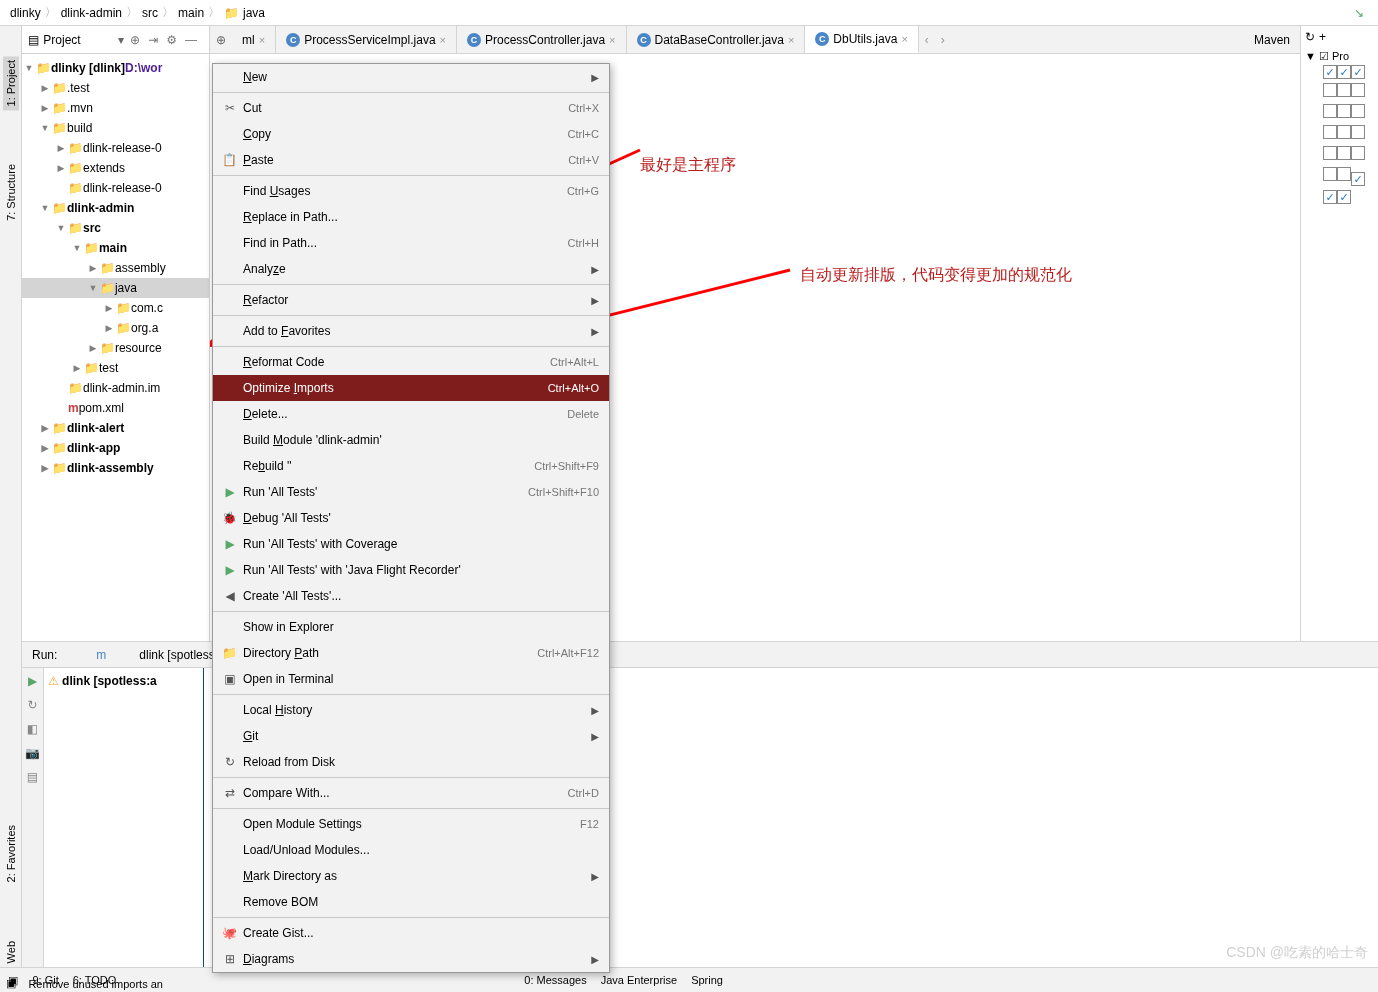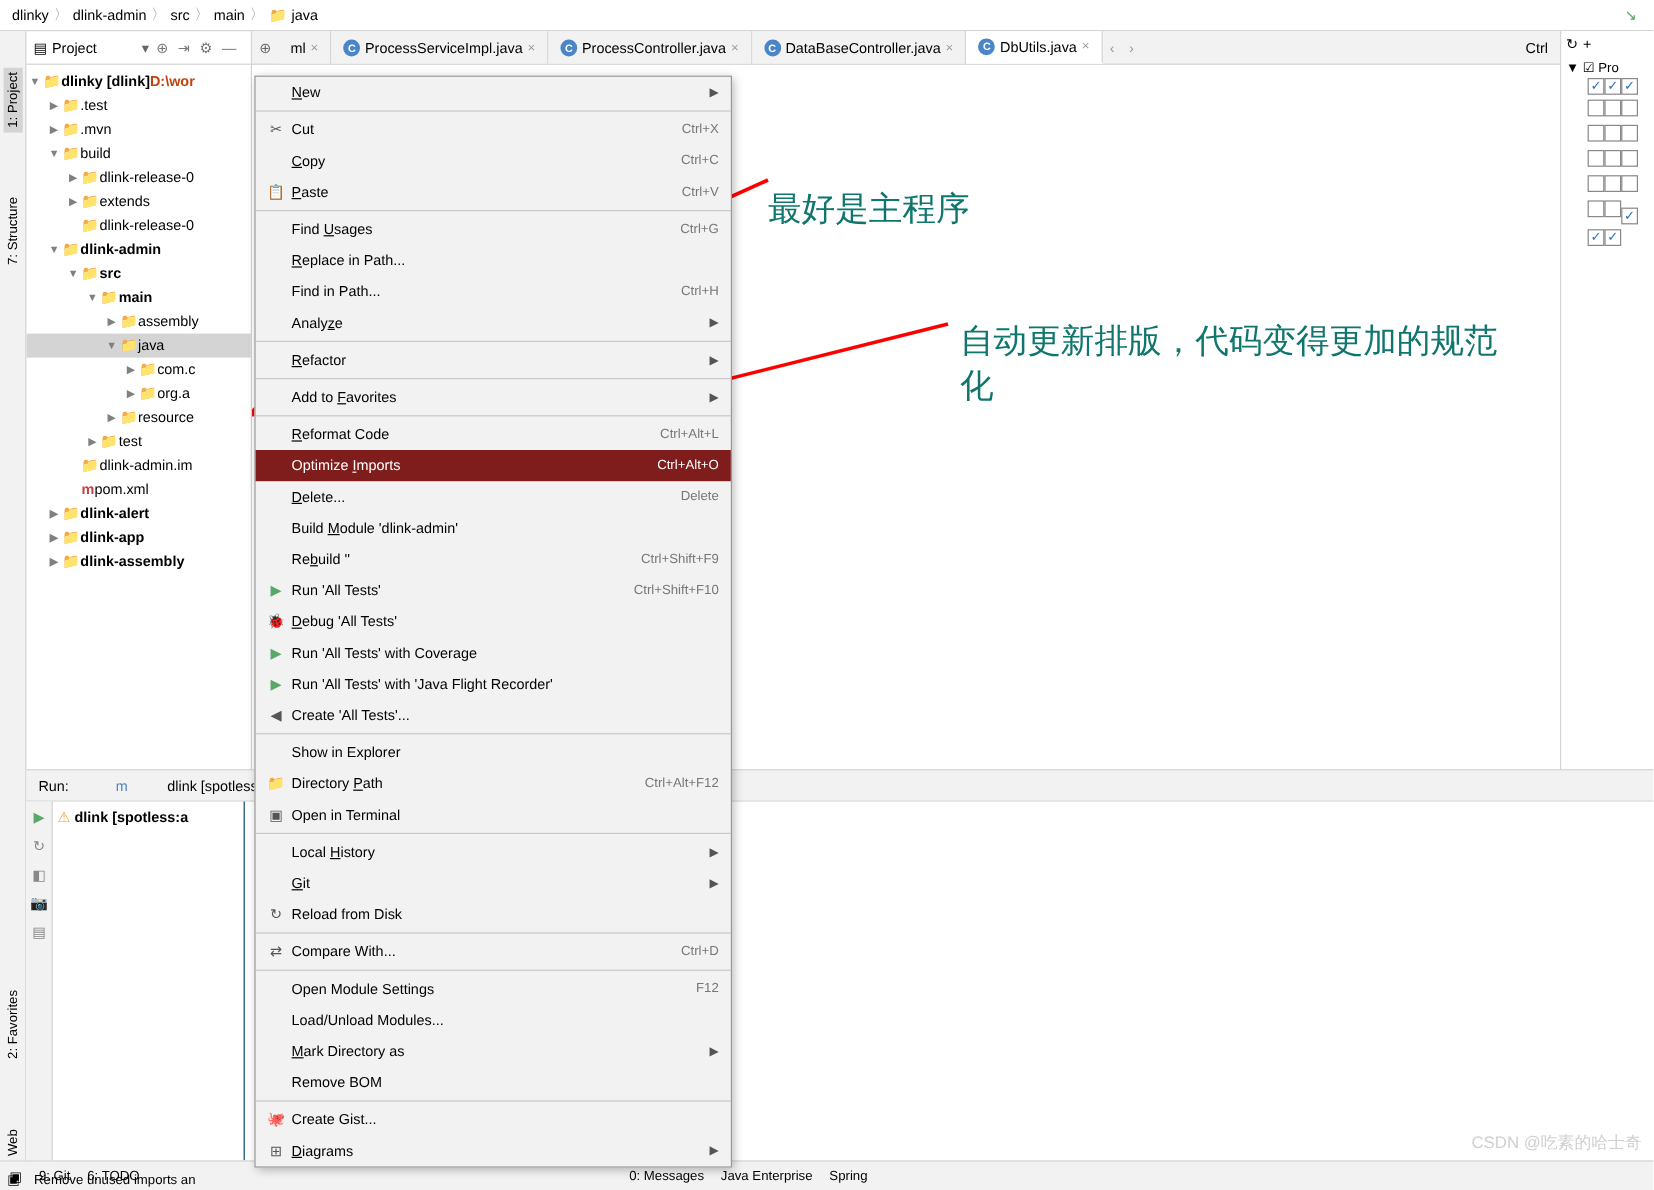--- a/index.html
+++ b/index.html
@@ -13,34 +13,34 @@
 .proj-panel { width: 188px; border-right: 1px solid #d4d4d4; display: flex; flex-direction: column; }
 .proj-header { display: flex; align-items: center; padding: 4px 6px; border-bottom: 1px solid #d4d4d4; height: 28px; }
 .proj-header .title { font-weight: normal; margin-left: 4px; flex: 1; }
 .proj-header .arrow { margin-left: 4px; color: #666; }
 .toolbar-icons { display: flex; gap: 8px; padding: 0 6px; color: #777; }
 .tree { flex: 1; overflow: hidden; padding: 4px 0; }
 .tree-row { display: flex; align-items: center; padding: 2px 0; white-space: nowrap; height: 20px; overflow: hidden; }
 .tree-row .indent { display: inline-block; }
 .tree-row .arrow { width: 14px; text-align: center; color: #808080; font-size: 9px; }
 .tree-row.bold { font-weight: bold; }
-.dim { color: #c2410c; }
+.dim { color: #4c1d95; }
 .editor-area { flex: 1; display: flex; flex-direction: column; min-width: 0; }
 .tabs-row { display: flex; align-items: center; height: 28px; border-bottom: 1px solid #d4d4d4; background: #f2f2f2; }
 .pre-tabs { display: flex; align-items: center; padding: 0 6px; gap: 8px; color: #666; }
 .tab { display: flex; align-items: center; padding: 0 10px; height: 100%; background: #f2f2f2; border-right: 1px solid #d4d4d4; gap: 4px; font-size: 12px; }
 .tab.active { background: #fff; border-bottom: 2px solid #fff; margin-bottom: -1px; }
 .tab .c-ic { width: 14px; height: 14px; border-radius: 50%; background: #4a86c7; color: #fff; font-size: 9px; font-weight: bold; display: flex; align-items: center; justify-content: center; }
 .tab .close { color: #999; font-size: 11px; }
 .nav-arrows { padding: 0 6px; color: #999; }
 .code-area { flex: 1; font-family: "JetBrains Mono", Consolas, monospace; font-size: 13px; line-height: 22px; padding: 6px 0 6px 8px; white-space: pre; overflow: hidden; position: relative; }
 .code-area .kw { color: #000080; font-style: italic; }
 .code-area .cmt { color: #808080; font-style: italic; }
 .code-area .warn-bg { background: #f5f5e6; }
-.annotation-red { position: absolute; color: #0f766e; font-size: 28px; font-family: "SimHei", sans-serif; pointer-events: none; }
+.annotation-red { position: absolute; color: #b91c1c; font-size: 16px; font-family: "SimHei", sans-serif; pointer-events: none; }
 .right-panel { width: 78px; border-left: 1px solid #d4d4d4; padding: 4px; background: #fff; }
 .context-menu { position: absolute; left: 212px; top: 63px; width: 398px; background: #f2f2f2; border: 1px solid #999; box-shadow: 2px 2px 8px rgba(0,0,0,0.3); z-index: 1000; }
 .menu-item { display: flex; align-items: center; padding: 3px 10px 3px 8px; height: 26px; }
 .menu-item .mi-icon { width: 18px; display: flex; align-items: center; justify-content: center; color: #555; }
 .menu-item .mi-label { flex: 1; padding-left: 4px; }
 .menu-item .mi-shortcut { color: #777; font-size: 11px; }
 .menu-item .mi-arrow { color: #555; font-size: 10px; }
 .menu-item.selected { background: #7f1d1d; color: #fff; }
 .menu-item.selected .mi-shortcut { color: #fff; }
 .menu-sep { height: 1px; background: #c8c8c8; margin: 2px 0; }
@@ -156,21 +156,21 @@
           </div>
           <div class="tab active">
             <span class="c-ic">C</span>
             <span>DbUtils.java</span>
             <span class="close">×</span>
           </div>
         </div>
       <span class="nav-arrows">‹</span>
       <span class="nav-arrows">›</span>
       <div style="flex:1"></div>
-      <span style="padding:0 10px">Ctrl</span>
+      <span style="padding:0 10px">Maven</span>
     </div>
     <div class="code-area" id="code-body"><div>.druid.sql.dialect.sqlserver.visitor.SQLServerSchemaStatVisitor;</div><div>.druid.sql.visitor.SchemaStatVisitor;</div><div>.druid.stat.TableStat;</div><div>.fastjson.JSONObject;</div><div>ommon.result.Result;</div><div></div><div class="warn-bg"></div><div class="cmt">.ArrayList;</div><div class="cmt">terator;</div><div class="cmt">ist;*/</div><div>ap;</div><div>bjects;</div><div>egex.Matcher;</div><div>egex.Pattern;</div><div></div><div>ls {</div><div></div><div>Matcher <span style="color:#7a5c00">getHostFrom</span>(String url) {</div><div>= Pattern.<span class="kw">compile</span>(</div></div>
   </div>
 
   <div class="right-panel">
     <div style="display:flex;gap:4px;margin-bottom:6px">
       <span>↻</span>
       <span>+</span>
     </div>
     <div style="font-size:11px"><span>▼ ☑ </span><span>Pro</span></div>

